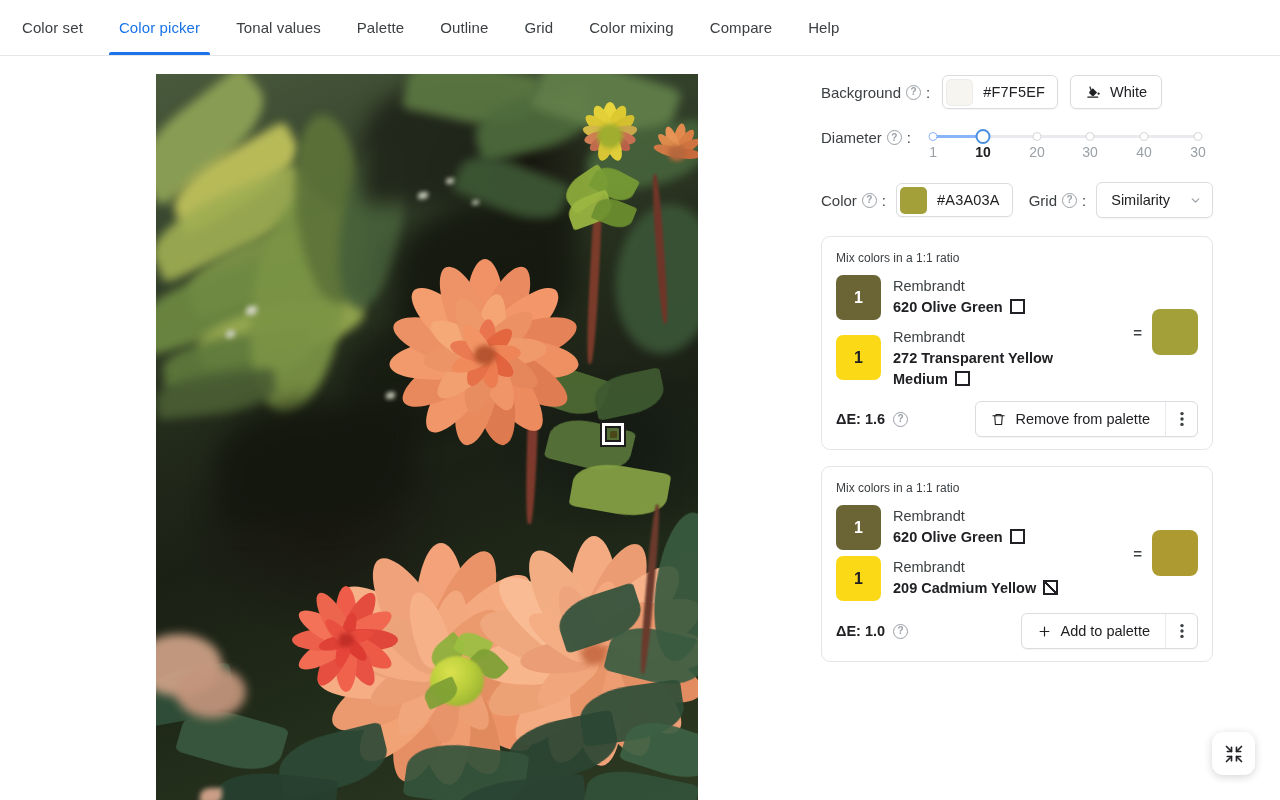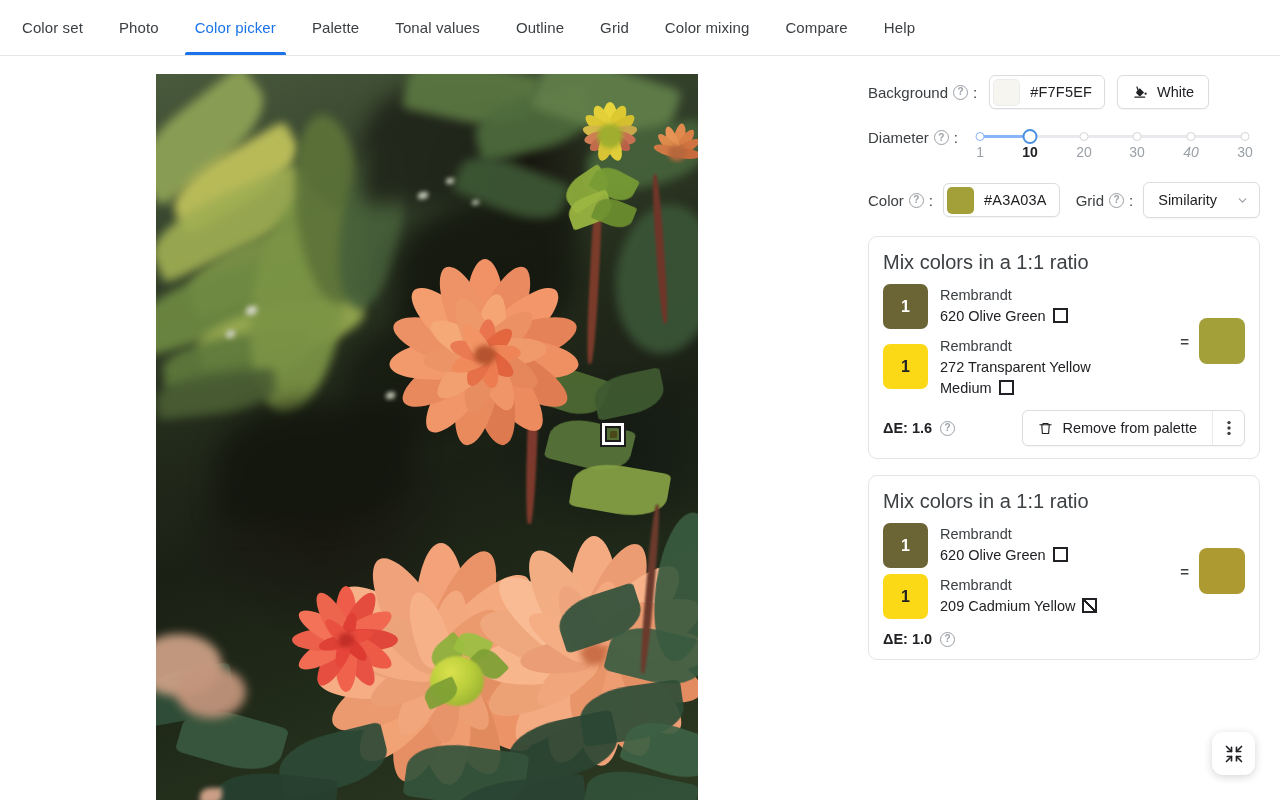--- a/index.html
+++ b/index.html
@@ -121,21 +121,21 @@
   }
   .picker-marker .dot {
     width: 7px; height: 7px;
     background: #4a4718;
     border-radius: 1px;
   }
 
   
   .panel {
     position: absolute;
-    top: 57px; left: 854px;
+    top: 57px; left: 807px;
     width: 426px; height: 743px;
     background: #ffffff;
     padding: 18px 20px 0 14px;
     overflow: hidden;
   }
 
   .row { display: flex; align-items: center; }
   .row-label {
     font-size: 15px;
     color: #3c4043;
@@ -250,21 +250,21 @@
 
   
   .card {
     border: 1px solid #e3e5e8;
     border-radius: 9px;
     background: #fff;
     padding: 14px 14px 12px 14px;
     margin-bottom: 16px;
   }
   .card-title {
-    font-size: 20px;
+    font-size: 12px;
     color: #3c4043;
     margin-bottom: 10px;
   }
   .mix-body { display: flex; align-items: flex-start; }
   .mix-left { flex: 1 1 auto; min-width: 0; }
   .paint-row {
     display: flex; align-items: flex-start;
     gap: 12px;
     margin-bottom: 6px;
   }
@@ -277,21 +277,21 @@
     font-weight: 700;
   }
   .paint-meta { padding-top: 1px; min-width: 0; }
   .brand {
     font-size: 14.5px;
     color: #3c4043;
     line-height: 1.45;
   }
   .pname {
     font-size: 14.5px;
-    font-weight: 400;
+    font-weight: 700;
     color: #202124;
     line-height: 1.42;
     display: inline;
   }
   .opacity-ico {
     display: inline-block;
     vertical-align: -2px;
     width: 15px; height: 15px;
     margin-left: 7px;
     border: 2px solid #202124;
@@ -364,31 +364,28 @@
   }
   svg { display: block; }
 </style>
 </head>
 <body>
 
 <div class="tabbar">
   <div class="tab">
       <span>Color set</span>
     </div>
-  <div class="tab">
-      <span>Photo</span>
-    </div>
   <div class="tab active">
       <span>Color picker</span>
     </div>
   <div class="tab">
+      <span>Tonal values</span>
+    </div>
+  <div class="tab">
       <span>Palette</span>
-    </div>
-  <div class="tab">
-      <span>Tonal values</span>
     </div>
   <div class="tab">
       <span>Outline</span>
     </div>
   <div class="tab">
       <span>Grid</span>
     </div>
   <div class="tab">
       <span>Color mixing</span>
     </div>
@@ -674,21 +671,21 @@
       <div class="tick on" style="left:8px;"></div>
       <div class="tick" style="left:112px;"></div>
       <div class="tick" style="left:165px;"></div>
       <div class="tick" style="left:219px;"></div>
       <div class="tick" style="left:273px;"></div>
       <div class="thumb" style="left:58px;"></div>
       <span class="tick-label" style="left:8px;">1</span>
       <span class="tick-label on" style="left:58px;">10</span>
       <span class="tick-label" style="left:112px;">20</span>
       <span class="tick-label" style="left:165px;">30</span>
-      <span class="tick-label" style="left:219px;font-style:italic;">40</span>
+      <span class="tick-label" style="left:219px;">40</span>
       <span class="tick-label" style="left:273px;">30</span>
     </div>
   </div>
 
   <div class="row" style="gap:10px; margin-bottom:18px; margin-top:24px;">
     <div class="row-label">
       <span>Color</span>
       <span class="help">?</span>
       <span>:</span>
     </div>
@@ -792,20 +789,37 @@
       <div class="mix-right">
         <span class="eq">=</span>
         <span class="result" style="background:#AD9B32;"></span>
       </div>
     </div>
     <div class="card-foot">
       <div class="de">
         <span>ΔE: 1.0</span>
         <span class="help" style="font-weight:700;">?</span>
       </div>
+      <div class="btn-group">
+        <div class="main">
+          <span>
+            <svg width="15" height="15" viewBox="0 0 24 24" fill="none" stroke="#202124" stroke-width="1.9" stroke-linecap="round">
+                <path d="M12 5v14M5 12h14"></path>
+              </svg>
+          </span>
+          <span>Add to palette</span>
+        </div>
+        <div class="kebab">
+          <svg width="4" height="16" viewBox="0 0 4 16">
+              <circle cx="2" cy="2.6" r="1.7" fill="#3c4043"></circle>
+              <circle cx="2" cy="8" r="1.7" fill="#3c4043"></circle>
+              <circle cx="2" cy="13.4" r="1.7" fill="#3c4043"></circle>
+            </svg>
+        </div>
+      </div>
     </div>
   </div>
 
 </div>
 
 <div class="fab">
   <span>
     <svg width="20" height="20" viewBox="0 0 24 24" fill="none" stroke="#202124" stroke-width="2" stroke-linecap="round" stroke-linejoin="round">
       <polyline points="4 9 9 9 9 4"></polyline>
       <line x1="3" y1="3" x2="9" y2="9"></line>

